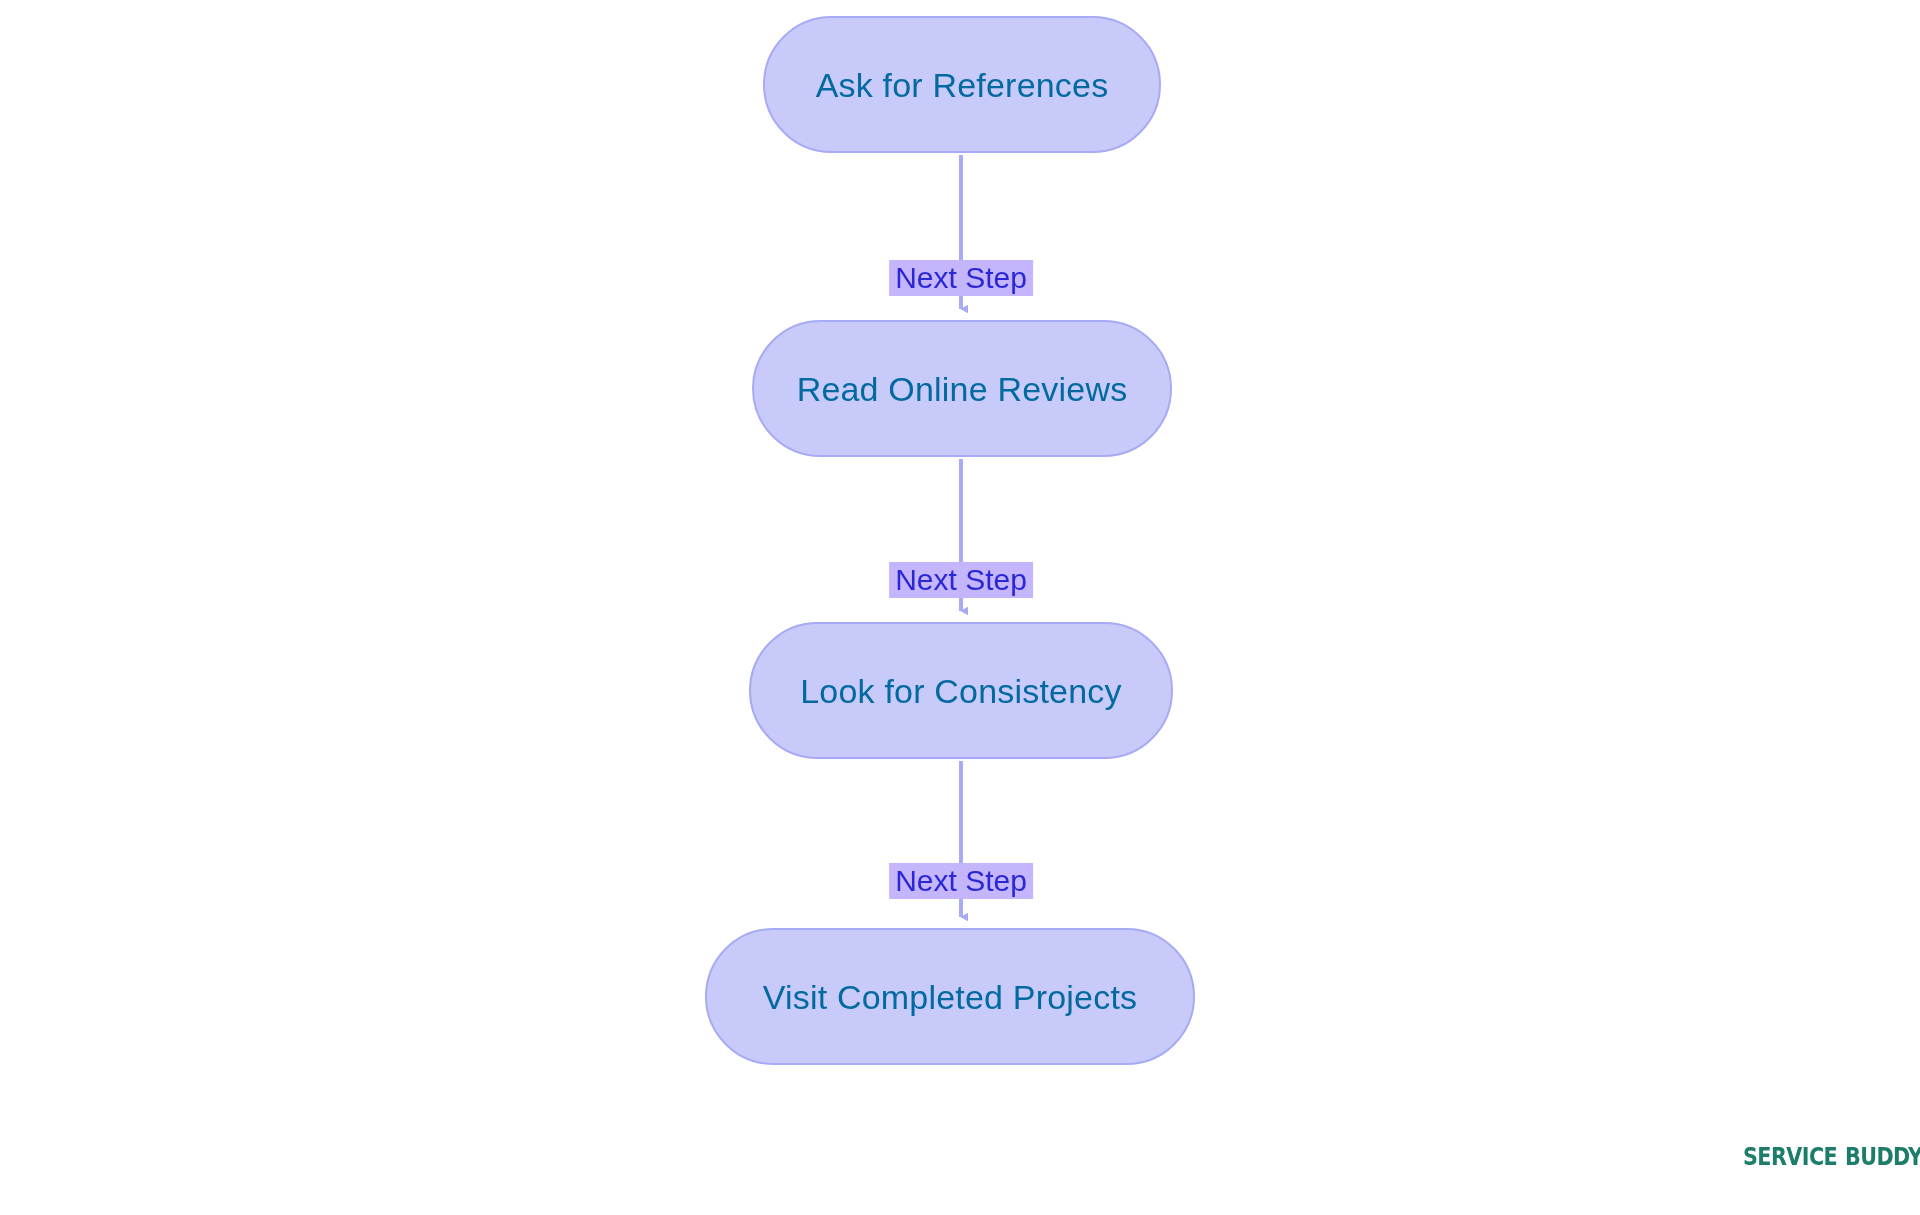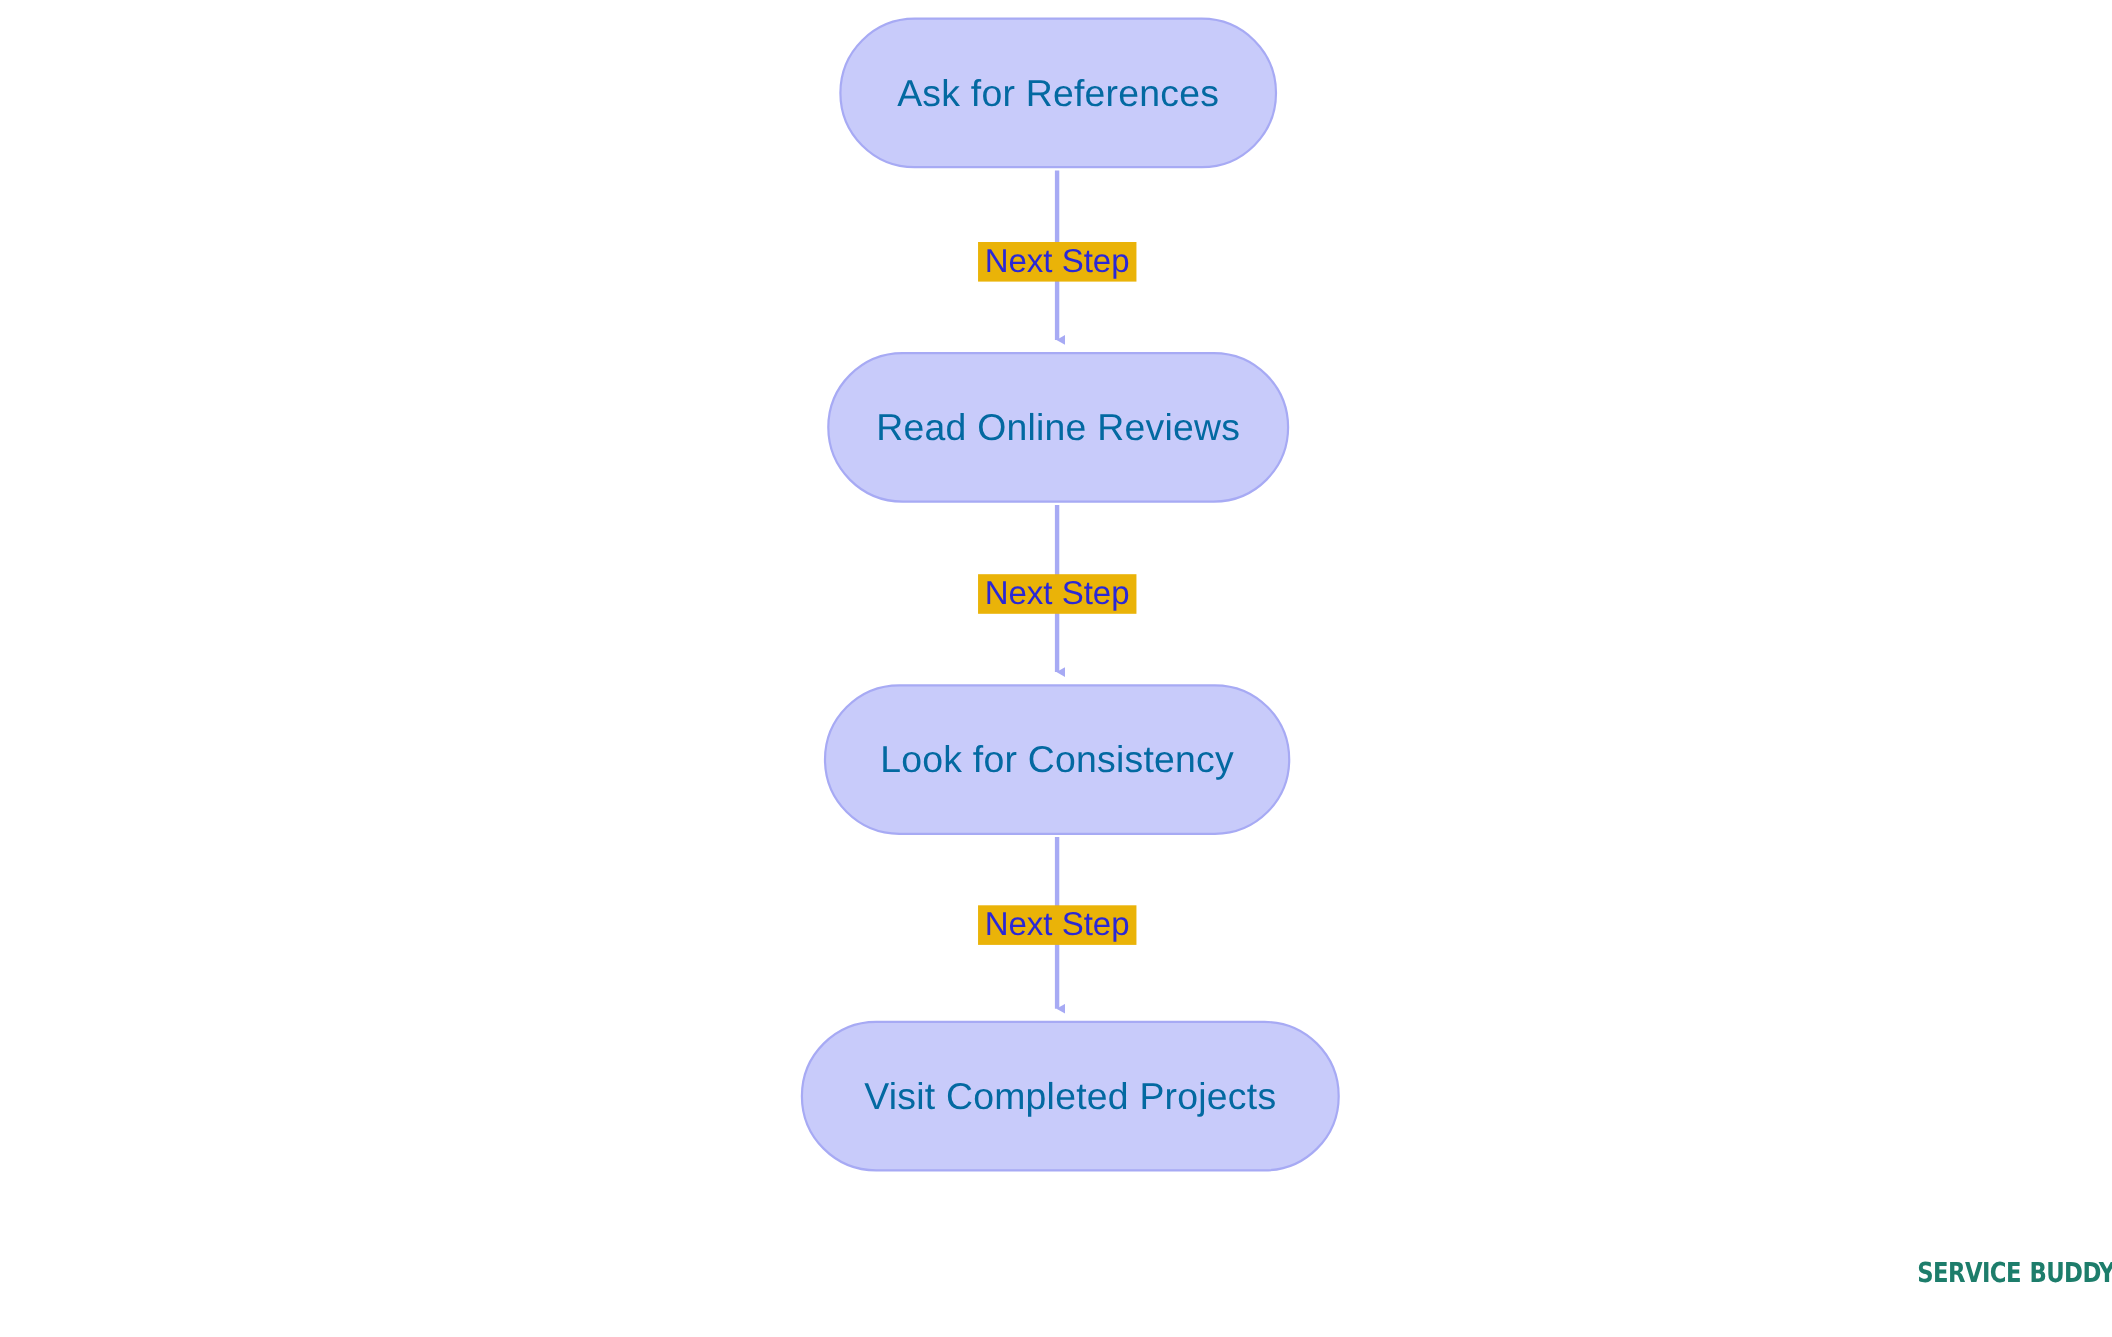--- a/index.html
+++ b/index.html
@@ -38,40 +38,41 @@
     font-size: 34px;
     font-weight: 400;
     letter-spacing: 0.2px;
     line-height: 1;
     white-space: nowrap;
   }
 
   #node-0 { left: 763px;  top: 16px;   width: 398px; height: 137px; }
   #node-1 { left: 752px;  top: 320px;  width: 420px; height: 137px; }
   #node-2 { left: 749px;  top: 622px;  width: 424px; height: 137px; }
-  #node-3 { left: 728px;  top: 928px;  width: 490px; height: 137px; }
+  #node-3 { left: 705px;  top: 928px;  width: 490px; height: 137px; }
 
   
   .edge {
     position: absolute;
     left: 0;
     top: 0;
     width: 1920px;
     height: 1215px;
     pointer-events: none;
   }
   .edge-label {
     position: absolute;
     color: #2a28d6;
     font-size: 30px;
     line-height: 1;
     white-space: nowrap;
-    background: #eab308;
+    background: #c4b5fd;
     padding: 3px 6px;
     transform: translate(-50%, -50%);
+    margin-top: 40px;
   }
   #edge-label-0 { left: 961px; top: 238px; }
   #edge-label-1 { left: 961px; top: 540px; }
   #edge-label-2 { left: 961px; top: 841px; }
 
   
   #brand-logo {
     position: absolute;
     left: 1743px;
     top: 1123px;

